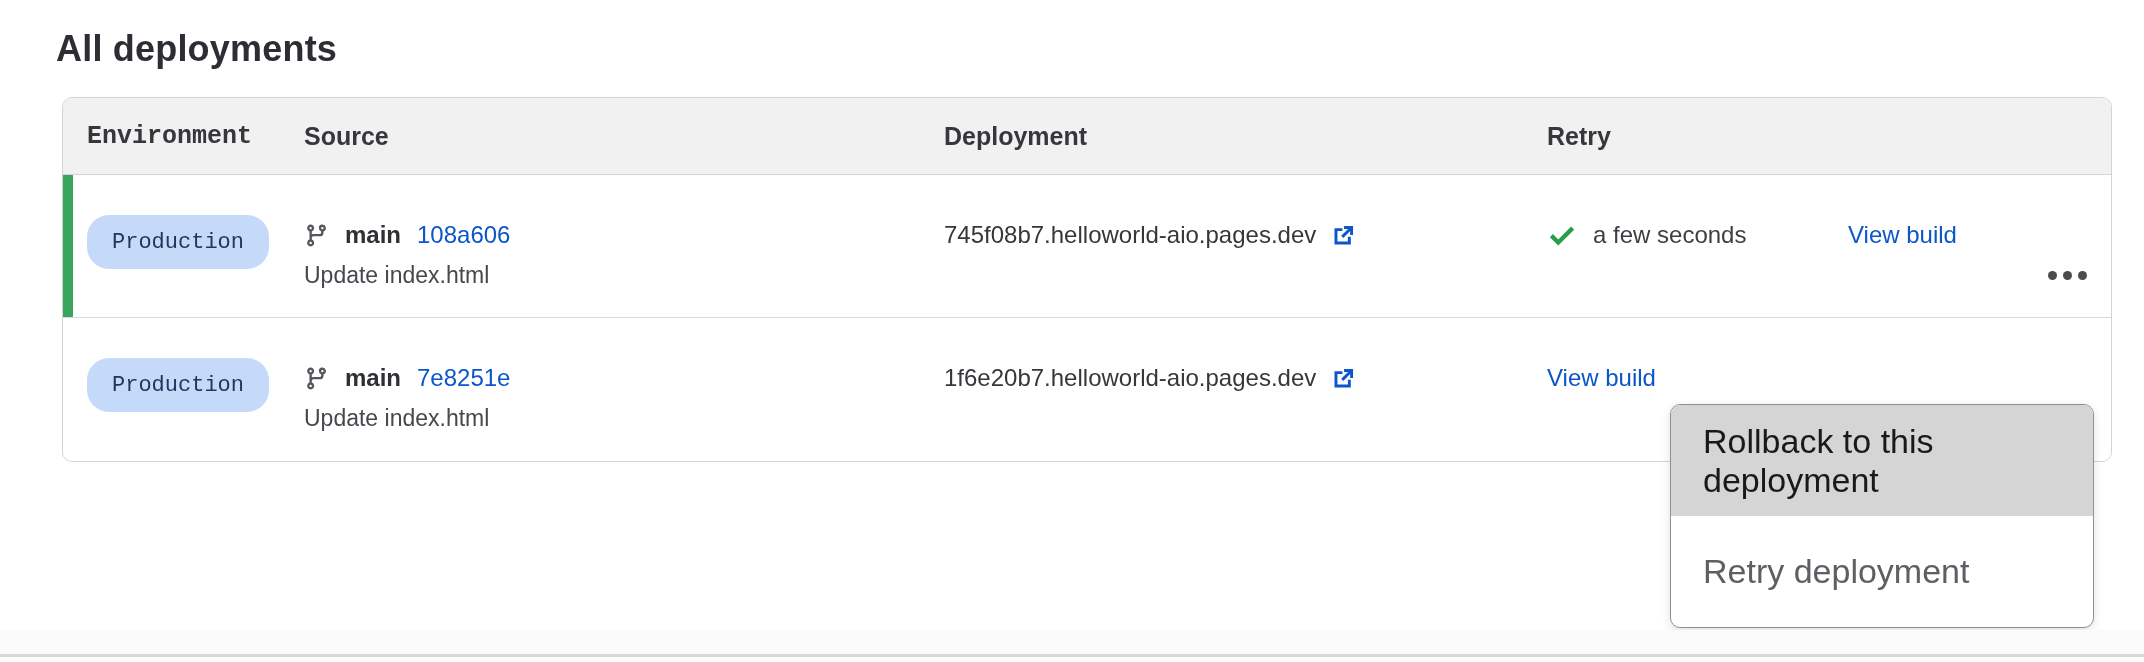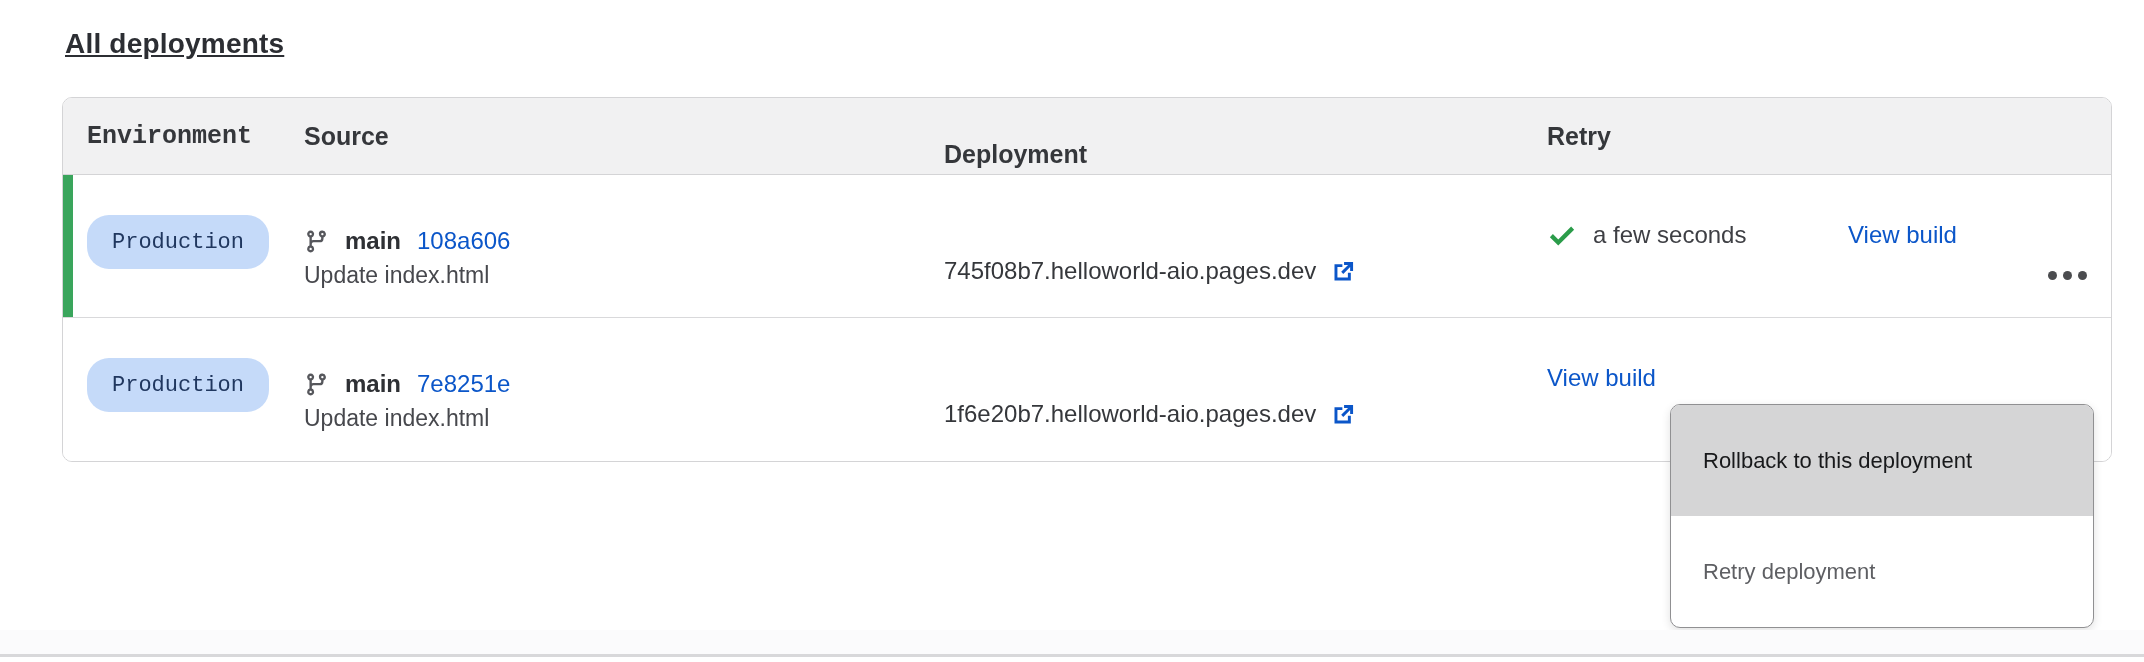--- a/index.html
+++ b/index.html
@@ -16,51 +16,51 @@
     --text-secondary:#47484d;
     --title-color:#2c2e33;
     --kebab-color:#4b4c4f;
     --divider:#d8d8da;
   }
   *{margin:0;padding:0;box-sizing:border-box;}
   html,body{width:2144px;height:662px;background:#ffffff;overflow:hidden;
     font-family:"Liberation Sans","DejaVu Sans",sans-serif;}
   .page{position:relative;width:2144px;height:662px;}
 
-  .page-title{position:absolute;left:65px;top:28px;font-size:28px;font-weight:600;
-    color:var(--title-color);letter-spacing:.2px;text-decoration:underline;}
+  .page-title{position:absolute;left:56px;top:28px;font-size:36px;font-weight:600;
+    color:var(--title-color);letter-spacing:.2px;}
 
   
   .deploy-table{position:absolute;left:62px;top:97px;width:2050px;height:365px;
     border:1px solid var(--table-border);border-radius:10px;background:#fff;}
   .thead{display:flex;height:77px;align-items:center;background:var(--header-bg);
     border-bottom:1px solid var(--table-border);border-radius:9px 9px 0 0;
     font-size:25px;font-weight:600;color:var(--text-primary);}
   .trow{display:flex;height:143px;position:relative;background:#fff;}
   .trow.first{border-bottom:1px solid #d9d9db;}
   .trow.last{border-radius:0 0 9px 9px;}
   .active-bar{position:absolute;left:0;top:0;width:10px;height:100%;
     background:var(--active-bar-green);}
 
   .cell{flex:none;}
   .col-env{width:241px;padding-left:24px;font-family:Liberation Mono, monospace;}
   .col-src{width:640px;}
-  .col-dep{width:603px;margin-top:36px;}
+  .col-dep{width:603px;}
   .col-status{width:301px;}
   .col-build{width:176px;}
   .col-menu{flex:1;display:flex;justify-content:center;}
 
   .trow .cell{padding-top:40px;}
   .thead .cell{padding-top:0;}
 
   .badge{display:inline-flex;align-items:center;height:54px;padding:0 25px;
     border-radius:22px;background:var(--badge-bg);color:var(--badge-text);
     font-size:22px;font-weight:400;}
 
-  .line1{display:flex;align-items:flex-end;height:40px;gap:16px;}
+  .line1{display:flex;align-items:center;height:40px;gap:16px;}
   .line2{margin-top:2px;line-height:36px;font-size:23px;color:var(--text-secondary);}
   .branch-name{font-size:24px;font-weight:700;color:#2e3034;}
   .link{font-size:24px;color:var(--link-blue);text-decoration:none;cursor:pointer;}
   .icon{display:inline-flex;align-items:center;justify-content:center;}
   .icon.branch{color:#56575c;}
   .icon.ext{color:var(--link-blue);cursor:pointer;margin-left:14px;}
   .icon.check{color:var(--success-green);margin-right:16px;}
 
   .col-dep .dep-url{font-size:24px;color:var(--text-primary);}
   .col-dep,.col-status,.col-build{display:flex;align-items:flex-start;}
@@ -70,21 +70,21 @@
   .status-text{font-size:24px;color:#3e3f44;}
 
   .kebab{margin-top:40px;height:40px;border:none;background:transparent;cursor:pointer;
     display:flex;align-items:center;gap:6px;padding:0 6px;}
   .kebab i{width:9px;height:9px;border-radius:50%;background:var(--kebab-color);display:block;}
 
   
   .context-menu{position:absolute;left:1670px;top:404px;width:424px;height:224px;
     background:#fff;border:1px solid var(--menu-border);border-radius:10px;
     overflow:hidden;box-shadow:0 3px 10px rgba(0,0,0,.12);display:flex;flex-direction:column;}
-  .menu-item{flex:1;display:flex;align-items:center;padding:0 32px;font-size:22px;
+  .menu-item{flex:1;display:flex;align-items:center;padding:0 32px;font-size:34px;
     color:#5e5f63;cursor:pointer;}
   .menu-item.highlighted{background:var(--menu-highlight);color:#18191b;}
 
   .bottom-band{position:absolute;left:0;top:630px;width:2144px;height:24px;background:#fbfbfc;}
   .bottom-divider{position:absolute;left:0;top:654px;width:2144px;height:3px;background:var(--divider);}
 </style>
 </head>
 <body>
 
 <div class="page">

